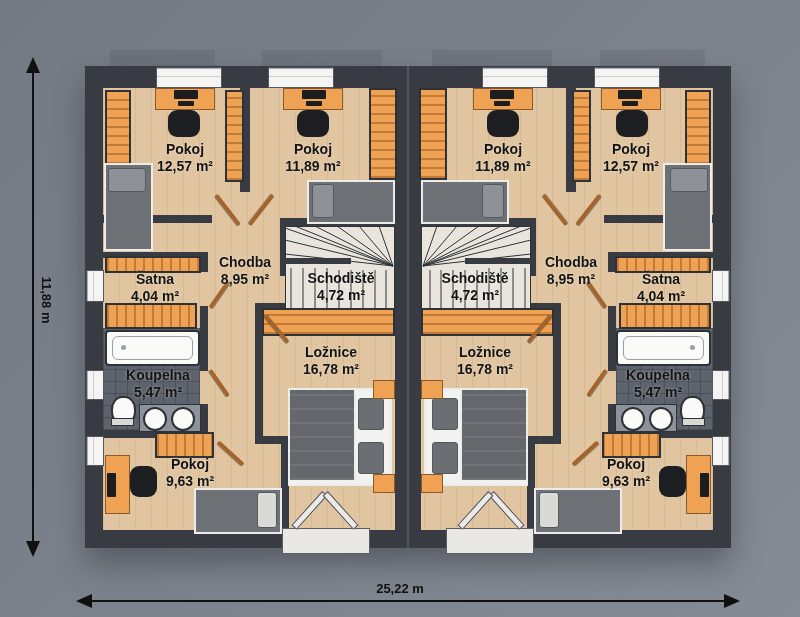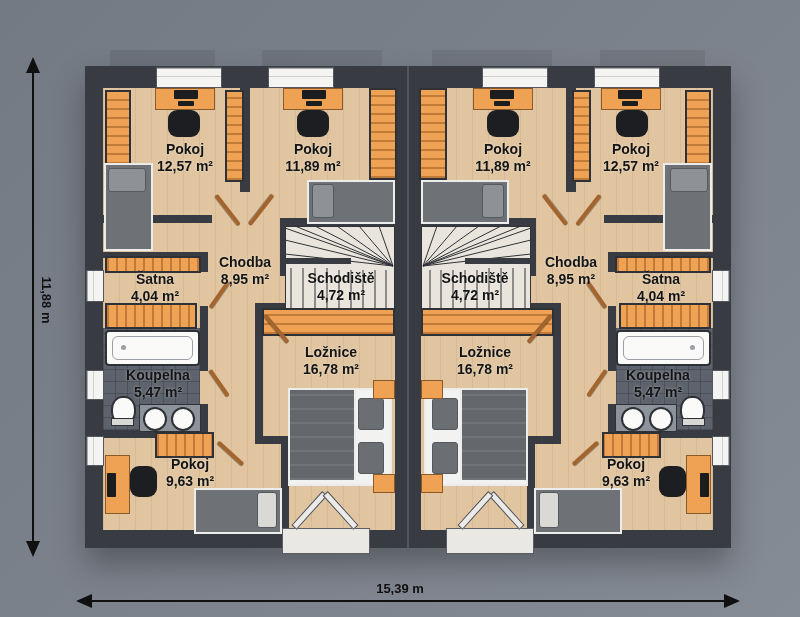--- a/index.html
+++ b/index.html
@@ -365,15 +365,15 @@
   </div>
 
   <div class="dim" style="left:32px;top:66px;width:2px;height:482px;"></div>
   <div class="arrow" style="left:26px;top:57px;border-left:7px solid transparent;border-right:7px solid transparent;border-bottom:16px solid #101010;"></div>
   <div class="arrow" style="left:26px;top:541px;border-left:7px solid transparent;border-right:7px solid transparent;border-top:16px solid #101010;"></div>
   <div class="dim-label" style="left:46px;top:300px;transform:translate(-50%,-50%) rotate(90deg);">11,88 m</div>
 
   <div class="dim" style="left:85px;top:600px;width:646px;height:2px;"></div>
   <div class="arrow" style="left:76px;top:594px;border-top:7px solid transparent;border-bottom:7px solid transparent;border-right:16px solid #101010;"></div>
   <div class="arrow" style="left:724px;top:594px;border-top:7px solid transparent;border-bottom:7px solid transparent;border-left:16px solid #101010;"></div>
-  <div class="dim-label" style="left:400px;top:596px;transform:translate(-50%,-100%);">15,39 m</div>
+  <div class="dim-label" style="left:400px;top:596px;transform:translate(-50%,-100%);">25,22 m</div>
 
 </div>
 
 </body></html>

